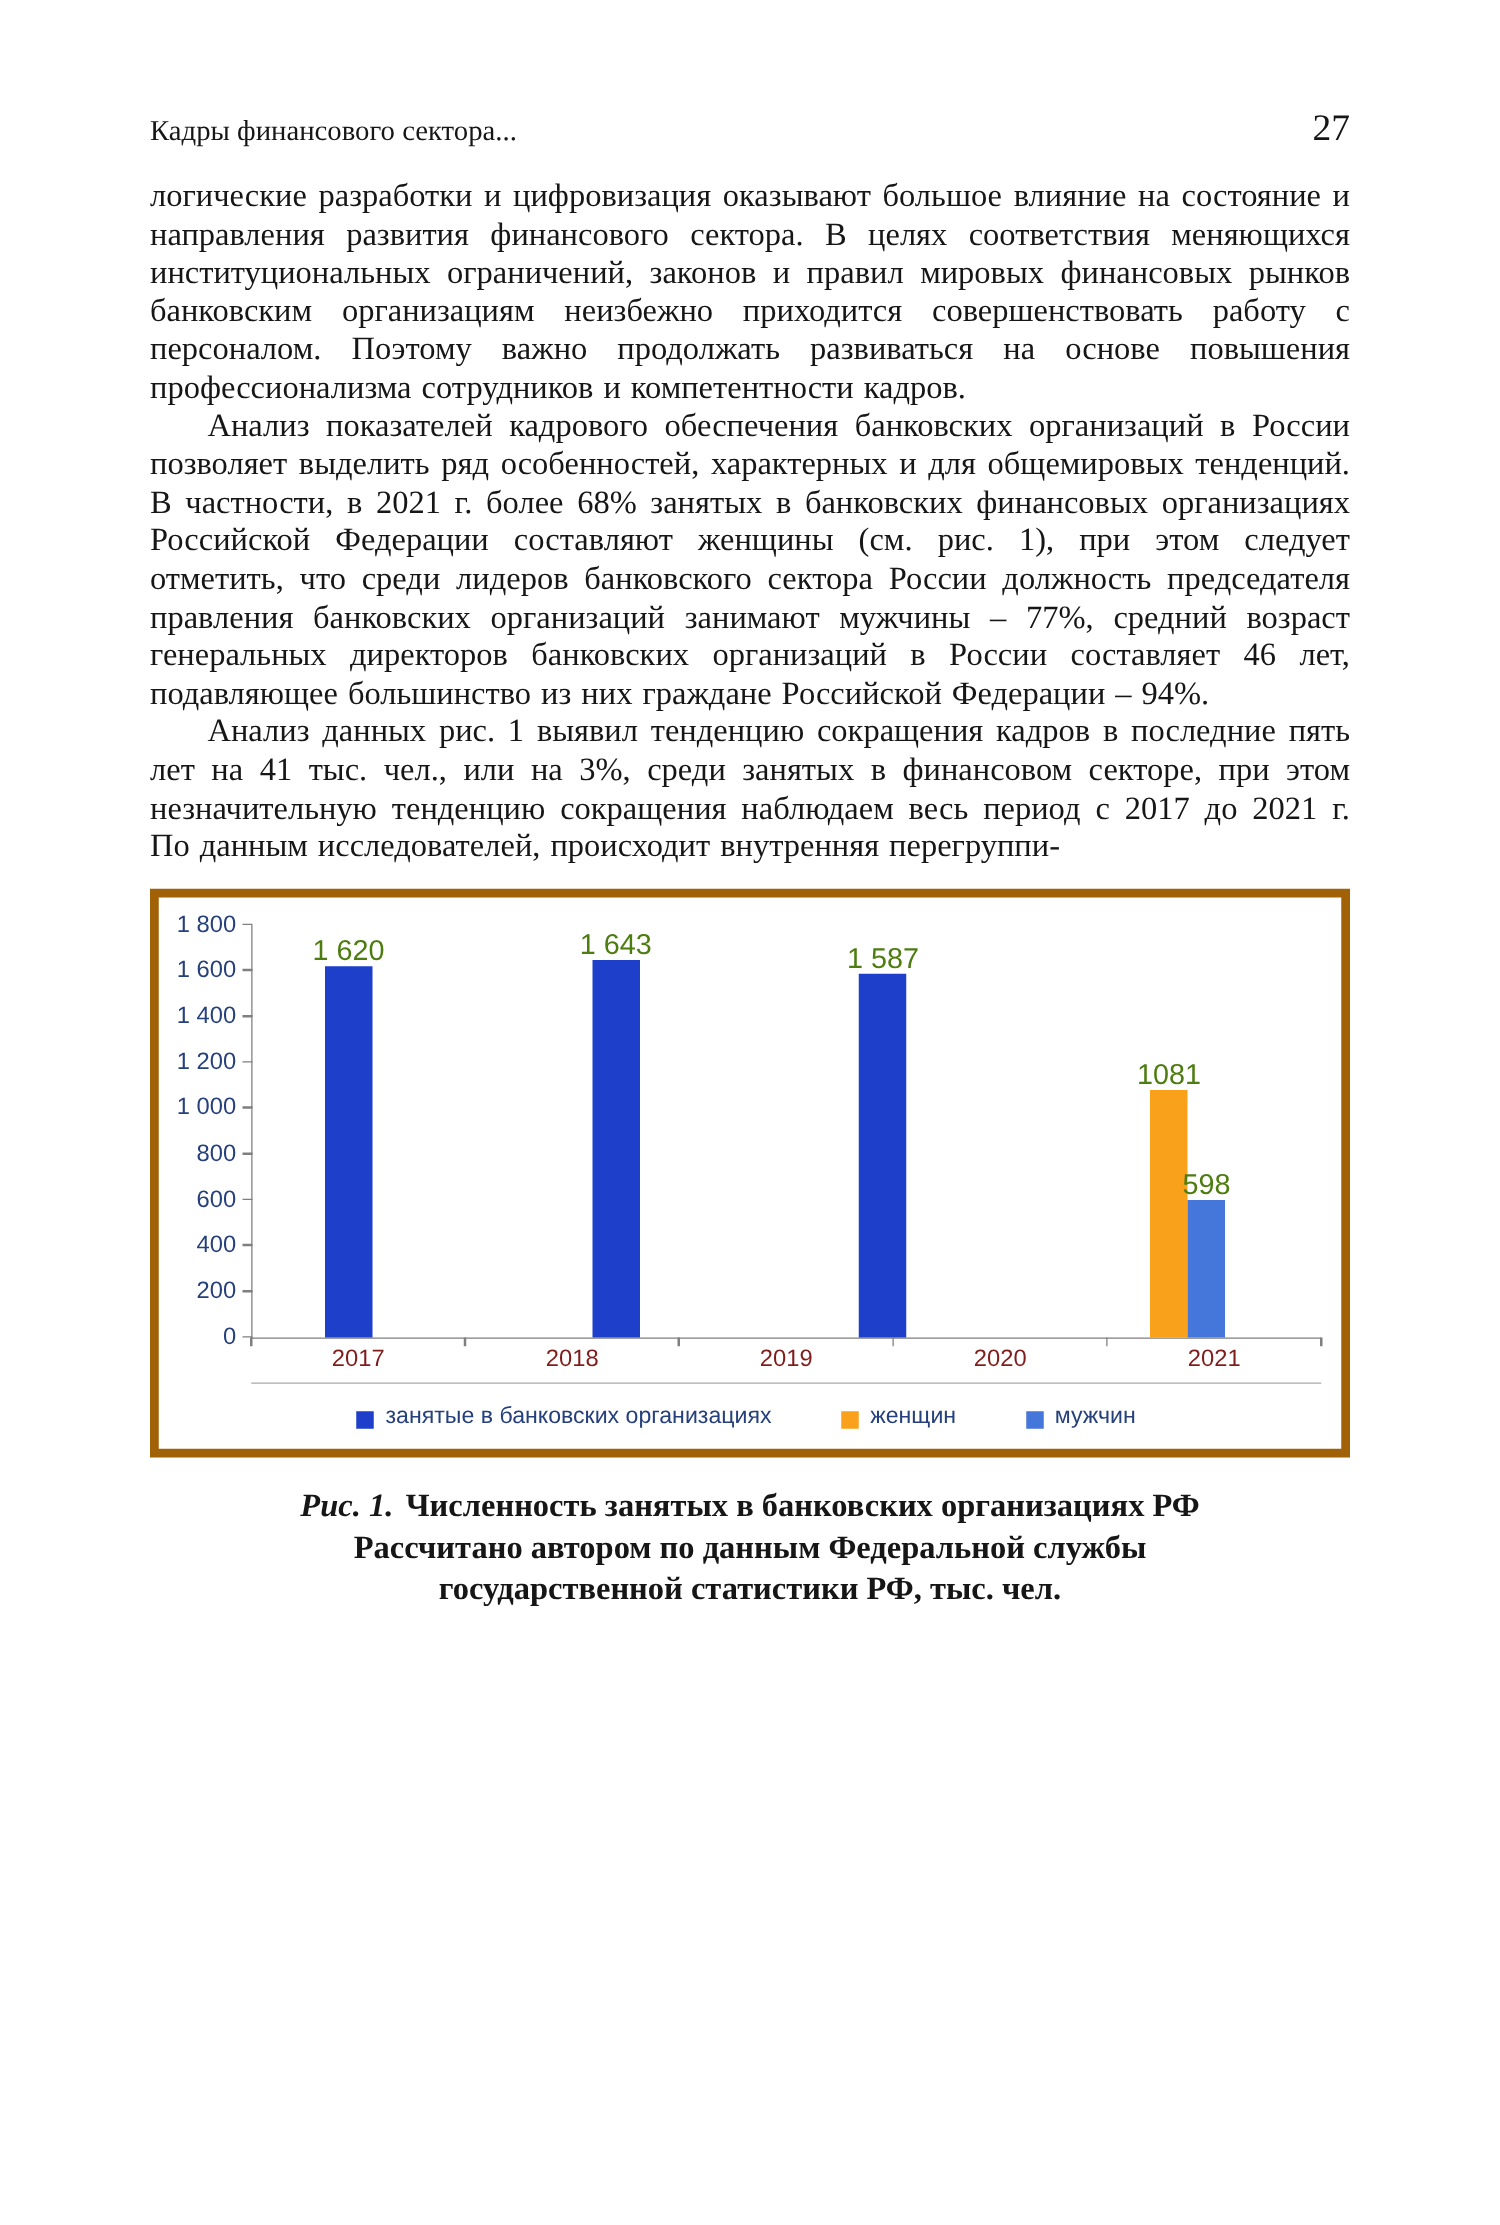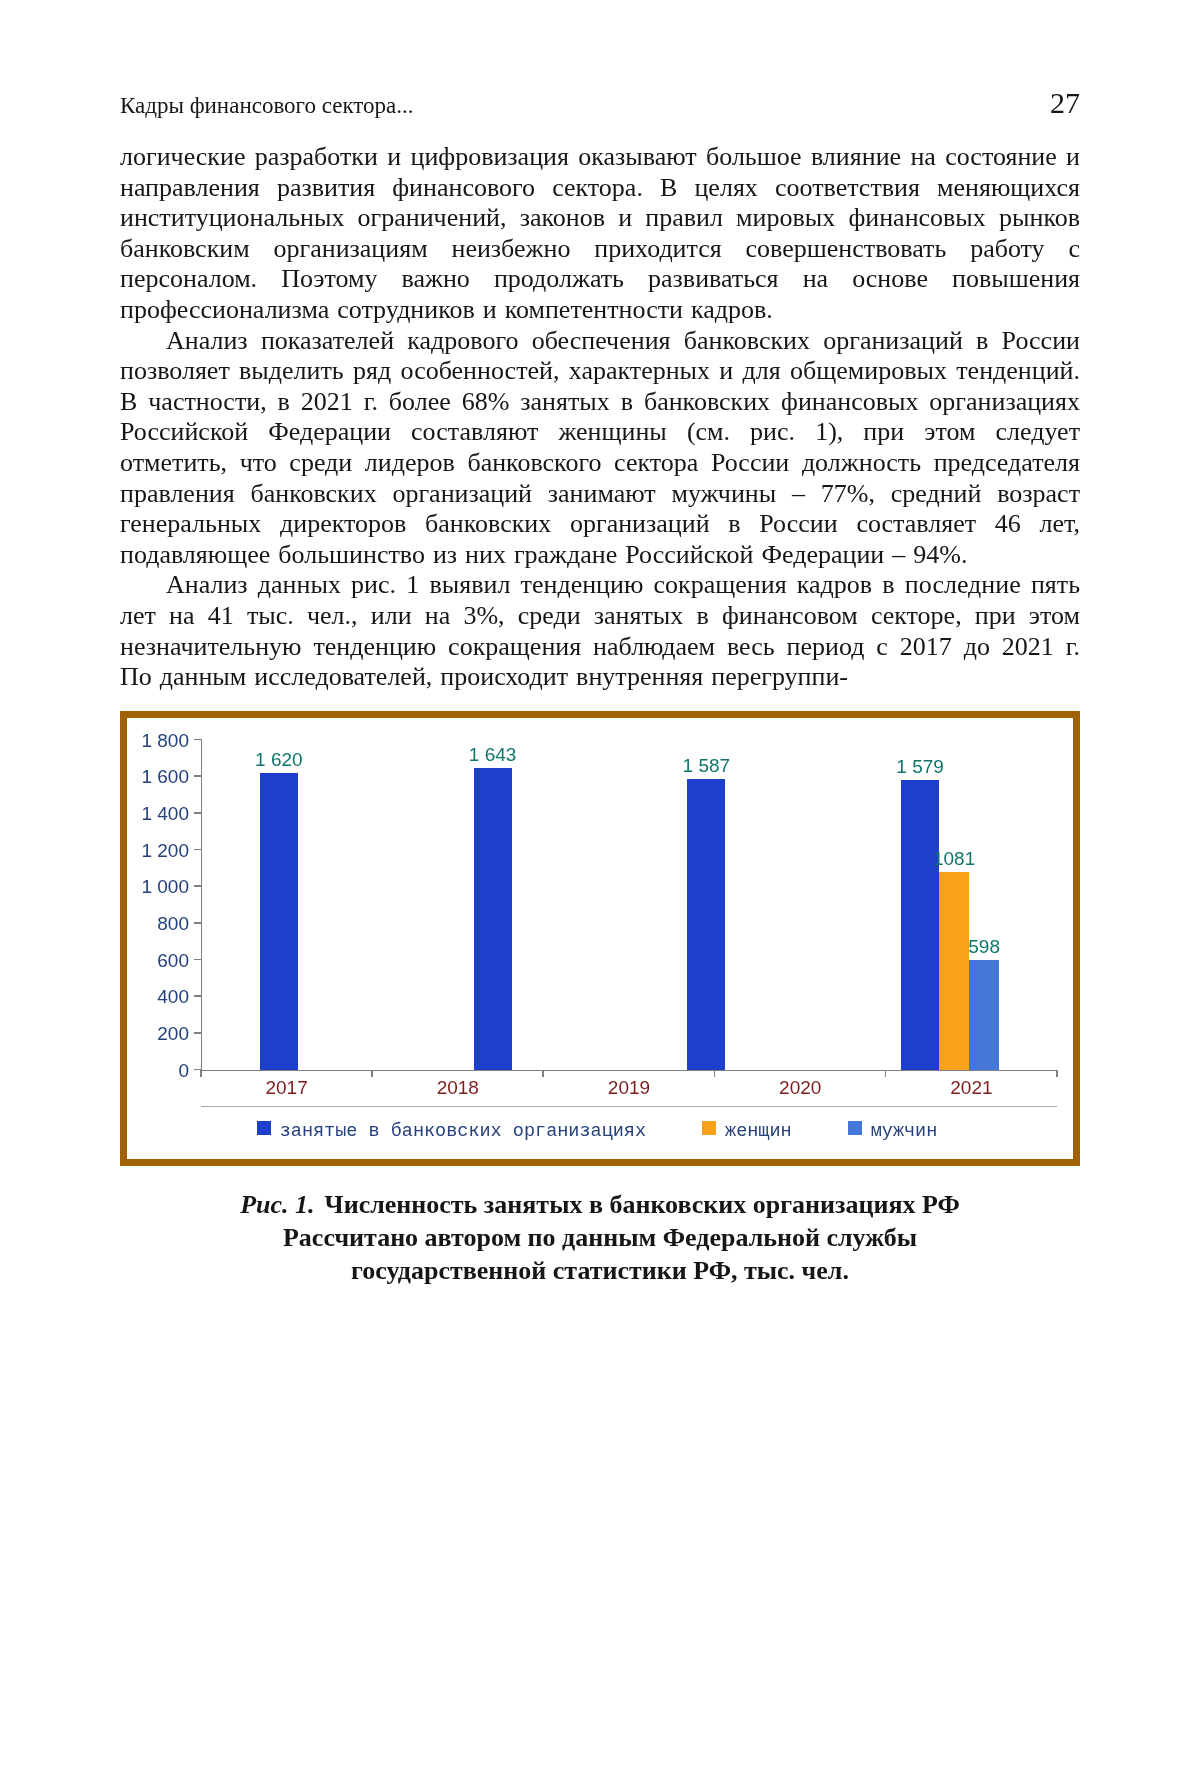--- a/index.html
+++ b/index.html
@@ -52,36 +52,36 @@
     position:relative;flex:1;height:100%;
     border-left:1.5px solid #7f7f7f;
     border-bottom:1.5px solid #7f7f7f;
   }
   .ytick-mark{position:absolute;left:-8px;width:8px;height:1.5px;background:#7f7f7f;}
   .groups{position:absolute;left:0;top:0;right:0;bottom:0;display:flex;}
   .bar-group{flex:1;display:flex;justify-content:center;align-items:flex-end;height:100%;}
   .bar-col{height:100%;display:flex;flex-direction:column;justify-content:flex-end;align-items:center;}
   .bar-col.s0{width:38px;}
   .bar-col.s1,.bar-col.s2{width:30px;}
-  .bar-label{font-size:19px;line-height:20px;color:#0f766e;margin-bottom:3px;white-space:nowrap;}
+  .bar-label{font-size:23px;line-height:20px;color:#4d7c0f;margin-bottom:3px;white-space:nowrap;}
   .bar{width:100%;}
 
   .x-band{
     position:relative;margin-left:64px;height:36px;
     display:flex;align-items:center;
     border-bottom:1px solid #a9a9a9;
   }
   .x-cell{flex:1;text-align:center;font-size:19px;color:#7f1d1d;}
   .x-tick{position:absolute;top:0;width:1.5px;height:7px;background:#7f7f7f;}
 
   .legend{
     display:flex;justify-content:center;align-items:center;
     gap:56px;margin:12px 0 6px 0;height:26px;
   }
-  .legend-item{display:flex;align-items:flex-start;gap:9px;font-family:Liberation Mono, monospace;}
+  .legend-item{display:flex;align-items:flex-end;gap:9px;}
   .legend-swatch{width:14px;height:14px;flex:none;}
   .legend-text{font-size:18.5px;color:#26407c;white-space:nowrap;}
 
   
   .caption{
     margin-top:22px;
     text-align:center;
     font-weight:700;
     font-size:26px;
     line-height:33px;
@@ -147,24 +147,20 @@
               </div>
               <div class="bar-group">
                 <div class="bar-col s0">
                   <div class="bar-label">1 587</div>
                   <div class="bar" style="height: 88.1667%; background: rgb(30, 63, 201);"></div>
                 </div>
                 <div class="bar-col s1"></div>
                 <div class="bar-col s2"></div>
               </div>
               <div class="bar-group">
-                <div class="bar-col s0">
-                  <div class="bar-label">1 579</div>
-                  <div class="bar" style="height: 87.7222%; background: rgb(30, 63, 201);"></div>
-                </div>
                 <div class="bar-col s1">
                   <div class="bar-label">1081</div>
                   <div class="bar" style="height: 60.0556%; background: rgb(249, 161, 27);"></div>
                 </div>
                 <div class="bar-col s2">
                   <div class="bar-label">598</div>
                   <div class="bar" style="height: 33.2222%; background: rgb(69, 118, 217);"></div>
                 </div>
               </div>
             </div>

